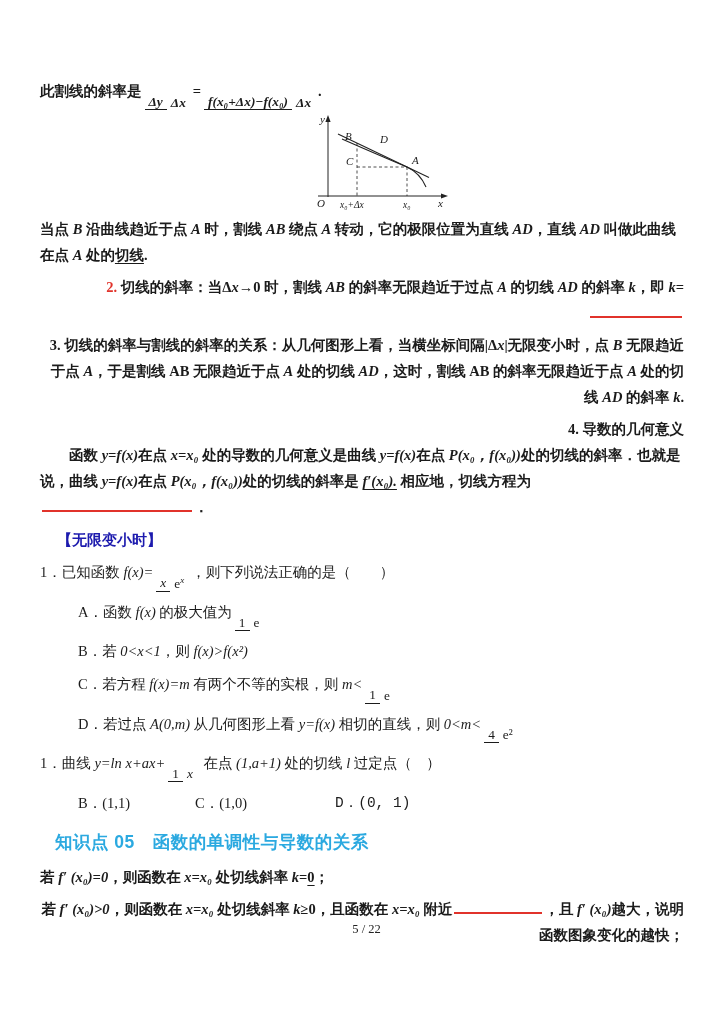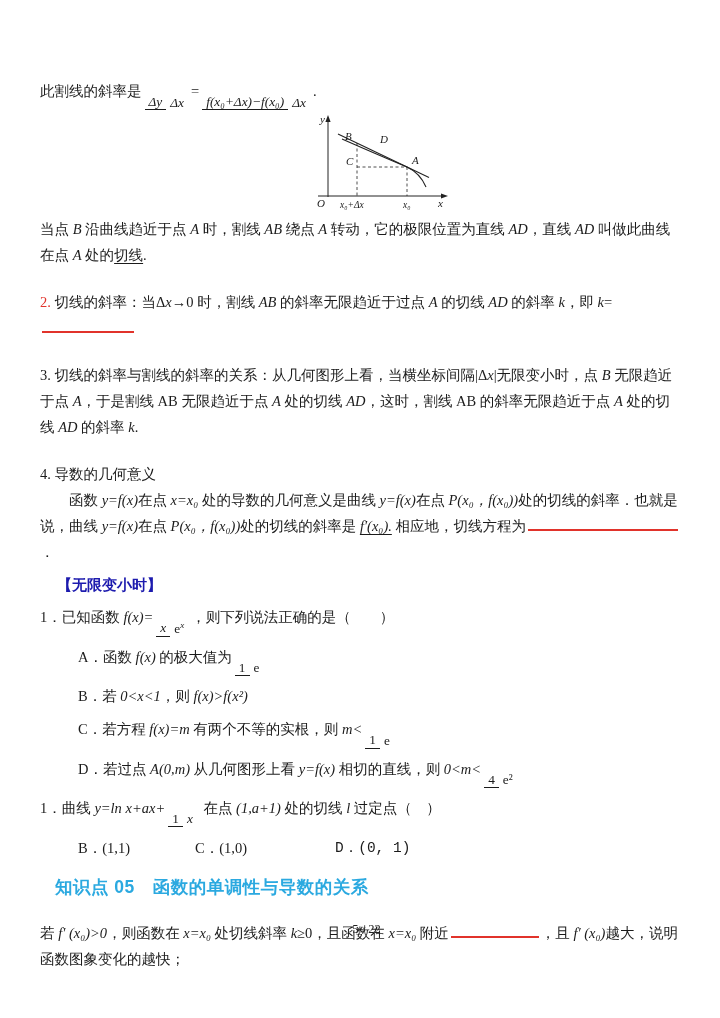--- a/index.html
+++ b/index.html
@@ -10,37 +10,37 @@
   }
   *{margin:0;padding:0;box-sizing:border-box;}
   html,body{background:#fff;}
   body{
     width:720px;height:1018px;position:relative;overflow:hidden;
     font-family:"Liberation Serif","DejaVu Serif",serif;
     color:var(--ink);
   }
   .content{position:absolute;left:40px;top:78px;width:644px;font-size:14.5px;}
   
-  .kn{font-weight:400;line-height:26px;}
+  .kn{font-weight:700;line-height:26px;}
   .ex{font-weight:400;line-height:26px;}
   .indent2{text-indent:2em;}
   
   .i{font-style:italic;}
   .u{text-decoration:underline;text-underline-offset:3px;}
   .red{color:var(--red);}
   .sup{vertical-align:super;font-size:.68em;}
   .blank{display:inline-block;border-bottom:2px solid var(--red);height:1em;vertical-align:baseline;margin:0 2px;}
   .frac{display:inline-flex;flex-direction:row;align-items:center;vertical-align:-0.75em;margin:0 3px;line-height:1.15;font-size:.92em;}
   .fnum{padding:0 4px;border-bottom:1.3px solid currentColor;text-align:center;}
   .fden{padding:0 4px;text-align:center;}
   
   .formula-line{margin-bottom:2px;}
   .figure-wrap{width:160px;height:100px;margin:2px 0 4px 252px;}
   .para{margin:0;}
-  .mt6{margin-top:21px;}
+  .mt6{margin-top:6px;text-align:right;}
   .practice{color:var(--darkblue);font-weight:700;padding-left:17px;margin:11px 0 9px;font-size:15px;}
   .question{margin:4px 0 6px;}
   .option{padding-left:38px;margin:7px 0;}
   .options-row{display:flex;padding-left:38px;margin:8px 0 4px;}
   .options-row span:nth-child(1){width:117px;}
   .options-row span:nth-child(2){width:140px;}
   .options-row span:nth-child(3){width:155px;font-family:Liberation Mono, monospace;}
   .kp-heading{
     color:var(--cyan);font-weight:700;font-size:17.5px;
     font-family:"Liberation Sans","DejaVu Sans",sans-serif;
@@ -130,17 +130,18 @@
         <span class="fden"><span class="i">x</span></span>
       </span><span> 在点 </span><span class="i">(1,a+1)</span><span> 处的切线 </span><span class="i">l</span><span> 过定点（　）</span></div>
   <div class="options-row ex">
     <span>B．(1,1)</span>
     <span>C．(1,0)</span>
     <span>D．(0, 1)</span>
   </div>
 
   <h2 class="kp-heading">知识点 05　函数的单调性与导数的关系</h2>
 
+  <p class="para kn"><span>若 </span><span class="i">f′ (x₀)=0</span><span>，则函数在 </span><span class="i">x=x₀</span><span> 处切线斜率 </span><span class="i">k</span><span>=</span><span class="u">0</span><span>；</span></p>
   <p class="para kn mt6"><span>若 </span><span class="i">f′ (x₀)&gt;0</span><span>，则函数在 </span><span class="i">x=x₀</span><span> 处切线斜率 </span><span class="i">k</span><span>≥0，且函数在 </span><span class="i">x=x₀</span><span> 附近</span><span class="blank" style="width: 88px;"></span><span>，且 </span><span class="i">f′ (x₀)</span><span>越大，说明函数图象变化的越快；</span></p>
 
 </div>
 
 <div class="footer">5 / 22</div>
 
 </body></html>

